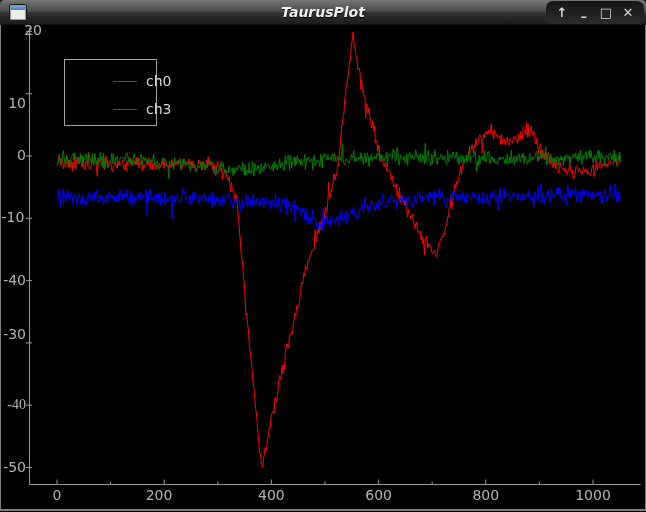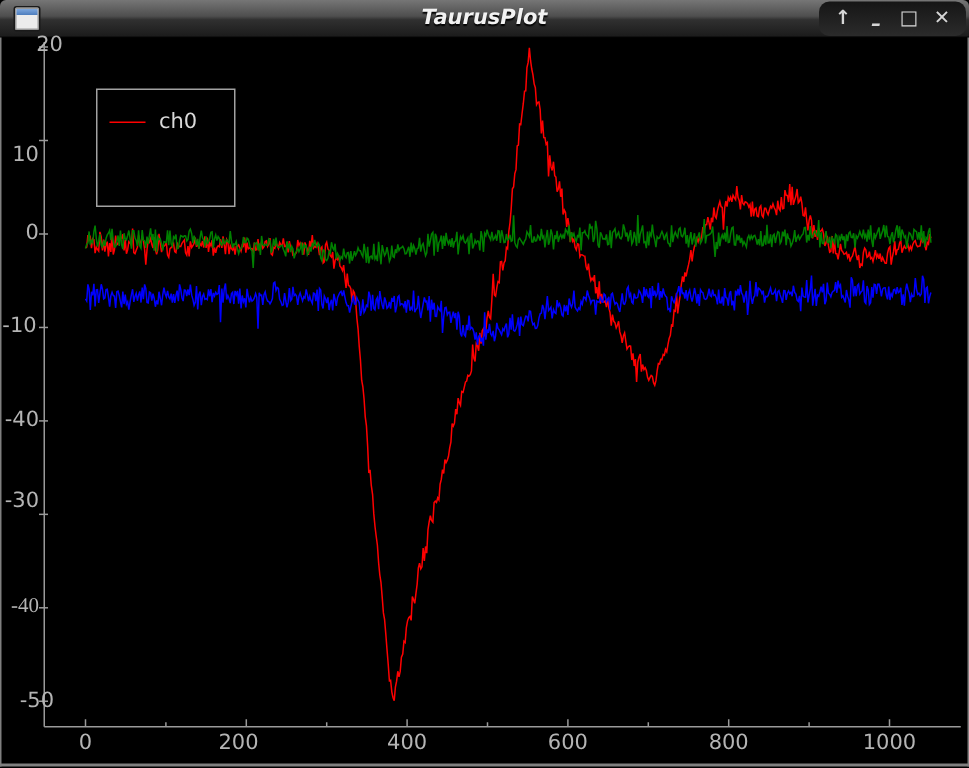--- a/index.html
+++ b/index.html
@@ -27,23 +27,23 @@
   
   .content{position:absolute;left:0;top:25px;width:646px;height:487px;background:#000;}
   .frame{position:absolute;left:0;top:25px;width:646px;height:486px;box-sizing:border-box;
     border-left:1px solid #7f7f7f;border-right:1px solid #7f7f7f;border-bottom:2px solid #7f7f7f;
     pointer-events:none;}
   svg#plot{position:absolute;left:0;top:0;}
   .tick-label{position:absolute;color:#b4b4b4;font-size:14px;line-height:15px;}
   .xlab{width:60px;text-align:center;}
   .ylab{width:26px;text-align:right;}
   
-  .legend{position:absolute;left:64px;top:34px;width:93px;height:79px;
+  .legend{position:absolute;left:64px;top:34px;width:93px;height:67px;
     border:1px solid #a2a2a2;background:rgba(0,0,0,0.4);box-sizing:border-box;
-    padding-top:7px;}
+    padding-top:7px;padding-left:40px;}
   .legend-row{height:28px;display:flex;align-items:center;padding-left:8px;}
   .legend-sample{width:24px;height:0;border-top:1px solid;margin-right:9px;flex:none;}
   .legend-label{color:#d8d8d8;font-size:14px;}
 </style>
 </head>
 <body>
 
 <div class="window">
 
   <div class="titlebar">
@@ -99,31 +99,35 @@
           <polyline points="57.0,140.3 57.8,139.7 58.6,131.8 59.4,135.0 60.2,133.3 61.0,140.4 61.8,134.1 62.6,134.7 63.4,143.8 64.2,139.8 65.0,141.2 65.8,142.4 66.6,129.6 67.5,133.1 68.3,142.0 69.1,134.8 69.9,142.7 70.7,138.4 71.5,136.1 72.3,145.9 73.1,137.0 73.9,142.9 74.7,130.3 75.5,144.7 76.3,141.6 77.1,132.1 77.9,138.1 78.7,137.6 79.5,134.4 80.3,133.6 81.1,133.9 81.9,131.2 82.7,141.9 83.5,134.8 84.3,144.1 85.1,141.6 85.9,136.1 86.7,136.9 87.6,138.5 88.4,127.4 89.2,143.5 90.0,144.2 90.8,141.8 91.6,139.8 92.4,131.9 93.2,137.4 94.0,136.2 94.8,132.4 95.6,135.4 96.4,141.1 97.2,151.4 98.0,141.6 98.8,134.9 99.6,136.4 100.4,134.0 101.2,137.8 102.0,140.3 102.8,133.3 103.6,141.2 104.4,144.6 105.2,141.5 106.0,130.9 106.8,137.1 107.7,143.1 108.5,139.9 109.3,139.1 110.1,138.4 110.9,137.0 111.7,145.1 112.5,146.6 113.3,140.8 114.1,140.1 114.9,138.9 115.7,137.4 116.5,142.7 117.3,143.4 118.1,136.7 118.9,140.0 119.7,139.1 120.5,139.4 121.3,137.2 122.1,136.1 122.9,135.0 123.7,143.5 124.5,145.0 125.3,139.1 126.1,146.0 126.9,135.9 127.8,140.0 128.6,138.8 129.4,137.1 130.2,133.4 131.0,139.6 131.8,136.8 132.6,140.7 133.4,137.4 134.2,138.6 135.0,135.7 135.8,140.1 136.6,132.6 137.4,140.2 138.2,133.4 139.0,142.9 139.8,137.0 140.6,138.9 141.4,135.1 142.2,145.5 143.0,140.0 143.8,143.6 144.6,140.0 145.4,138.9 146.2,139.5 147.0,134.4 147.9,140.2 148.7,132.6 149.5,138.1 150.3,144.4 151.1,134.6 151.9,136.2 152.7,144.5 153.5,138.7 154.3,140.7 155.1,141.7 155.9,139.8 156.7,144.8 157.5,139.4 158.3,139.1 159.1,138.3 159.9,140.4 160.7,142.4 161.5,138.5 162.3,139.2 163.1,133.4 163.9,143.5 164.7,136.8 165.5,140.9 166.3,140.2 167.1,140.8 168.0,140.7 168.8,142.7 169.6,136.8 170.4,141.7 171.2,141.5 172.0,134.4 172.8,141.6 173.6,140.9 174.4,135.9 175.2,140.6 176.0,139.5 176.8,136.0 177.6,135.6 178.4,139.3 179.2,137.7 180.0,133.7 180.8,144.3 181.6,145.1 182.4,140.0 183.2,140.6 184.0,136.9 184.8,138.6 185.6,140.6 186.4,136.6 187.2,138.1 188.1,138.5 188.9,133.9 189.7,139.4 190.5,139.4 191.3,136.4 192.1,143.2 192.9,135.8 193.7,139.5 194.5,140.8 195.3,145.2 196.1,145.0 196.9,144.3 197.7,143.2 198.5,135.0 199.3,138.7 200.1,137.0 200.9,139.0 201.7,137.6 202.5,144.8 203.3,136.6 204.1,139.2 204.9,141.0 205.7,144.9 206.5,135.6 207.3,139.8 208.2,131.7 209.0,140.4 209.8,139.2 210.6,139.9 211.4,137.2 212.2,139.7 213.0,145.1 213.8,140.6 214.6,139.6 215.4,150.4 216.2,149.6 217.0,138.2 217.8,136.5 218.6,140.9 219.4,141.9 220.2,145.5 221.0,146.4 221.8,143.0 222.6,154.1 223.4,148.7 224.2,147.0 225.0,148.1 225.8,145.3 226.6,152.3 227.4,153.3 228.3,155.4 229.1,151.7 229.9,159.9 230.7,167.0 231.5,157.3 232.3,165.3 233.1,165.7 233.9,167.4 234.7,176.4 235.5,168.8 236.3,170.2 237.1,175.8 237.9,187.0 238.7,194.2 239.5,205.9 240.3,215.1 241.1,228.5 241.9,232.7 242.7,240.8 243.5,252.9 244.3,258.9 245.1,272.5 245.9,290.3 246.7,288.2 247.5,298.4 248.4,304.7 249.2,317.6 250.0,326.0 250.8,332.5 251.6,338.5 252.4,350.0 253.2,358.2 254.0,363.4 254.8,373.1 255.6,383.6 256.4,388.1 257.2,397.7 258.0,407.9 258.8,417.7 259.6,428.8 260.4,428.5 261.2,436.2 262.0,440.0 262.8,442.2 263.6,433.1 264.4,429.1 265.2,422.5 266.0,426.3 266.8,422.6 267.6,413.2 268.5,411.1 269.3,402.5 270.1,403.3 270.9,393.4 271.7,388.9 272.5,386.8 273.3,386.0 274.1,388.6 274.9,372.7 275.7,374.8 276.5,377.2 277.3,370.6 278.1,364.4 278.9,353.6 279.7,350.5 280.5,354.3 281.3,352.8 282.1,340.3 282.9,348.9 283.7,339.3 284.5,343.8 285.3,328.3 286.1,323.0 286.9,318.8 287.7,321.9 288.6,323.1 289.4,310.0 290.2,309.1 291.0,310.0 291.8,306.8 292.6,308.3 293.4,297.8 294.2,294.6 295.0,288.1 295.8,290.6 296.6,281.3 297.4,283.4 298.2,281.8 299.0,279.2 299.8,273.6 300.6,269.7 301.4,257.4 302.2,259.1 303.0,257.1 303.8,247.7 304.6,251.2 305.4,240.4 306.2,243.5 307.0,245.2 307.8,236.0 308.7,236.6 309.5,233.2 310.3,229.7 311.1,229.0 311.9,225.2 312.7,225.7 313.5,224.8 314.3,222.3 315.1,204.7 315.9,213.7 316.7,216.0 317.5,204.1 318.3,205.5 319.1,208.8 319.9,196.9 320.7,204.1 321.5,195.5 322.3,194.1 323.1,197.9 323.9,195.5 324.7,186.9 325.5,182.2 326.3,186.4 327.1,187.5 327.9,175.0 328.8,157.5 329.6,171.6 330.4,172.4 331.2,166.9 332.0,162.7 332.8,163.3 333.6,149.5 334.4,149.3 335.2,155.3 336.0,150.3 336.8,148.8 337.6,139.9 338.4,140.9 339.2,129.4 340.0,123.5 340.8,114.1 341.6,100.9 342.4,99.6 343.2,90.7 344.0,88.1 344.8,72.3 345.6,71.7 346.4,57.7 347.2,58.0 348.0,51.0 348.9,43.8 349.7,35.7 350.5,35.6 351.3,20.0 352.1,16.6 352.9,6.8 353.7,15.3 354.5,21.0 355.3,24.9 356.1,30.9 356.9,33.5 357.7,44.8 358.5,43.3 359.3,43.0 360.1,48.1 360.9,64.0 361.7,55.3 362.5,66.7 363.3,66.8 364.1,71.2 364.9,70.1 365.7,92.7 366.5,78.6 367.3,86.1 368.1,88.6 369.0,82.8 369.8,92.1 370.6,93.1 371.4,102.8 372.2,101.0 373.0,95.9 373.8,106.2 374.6,100.7 375.4,118.0 376.2,115.1 377.0,116.7 377.8,126.3 378.6,120.4 379.4,125.8 380.2,136.5 381.0,129.9 381.8,135.9 382.6,134.6 383.4,139.9 384.2,141.6 385.0,137.5 385.8,137.8 386.6,146.2 387.4,144.8 388.2,144.9 389.1,145.6 389.9,145.7 390.7,152.6 391.5,155.1 392.3,150.7 393.1,158.2 393.9,162.1 394.7,160.4 395.5,161.8 396.3,158.4 397.1,170.6 397.9,166.4 398.7,174.2 399.5,162.5 400.3,177.5 401.1,170.9 401.9,176.1 402.7,176.4 403.5,175.6 404.3,179.7 405.1,174.0 405.9,180.3 406.7,183.4 407.5,192.1 408.3,184.7 409.2,189.2 410.0,190.2 410.8,193.6 411.6,191.8 412.4,189.2 413.2,196.3 414.0,198.8 414.8,203.6 415.6,198.9 416.4,196.9 417.2,202.4 418.0,207.7 418.8,206.3 419.6,205.6 420.4,205.8 421.2,215.0 422.0,210.6 422.8,219.0 423.6,214.4 424.4,229.6 425.2,216.3 426.0,213.0 426.8,211.0 427.6,222.8 428.4,218.0 429.3,221.4 430.1,220.1 430.9,222.0 431.7,226.6 432.5,228.6 433.3,226.8 434.1,225.3 434.9,226.0 435.7,230.1 436.5,231.8 437.3,228.8 438.1,222.2 438.9,217.4 439.7,217.7 440.5,214.6 441.3,214.7 442.1,211.3 442.9,211.8 443.7,207.9 444.5,209.5 445.3,204.7 446.1,200.6 446.9,198.6 447.7,191.6 448.5,192.1 449.4,181.9 450.2,182.4 451.0,170.3 451.8,183.9 452.6,177.8 453.4,171.9 454.2,164.8 455.0,159.3 455.8,163.0 456.6,156.6 457.4,159.3 458.2,155.0 459.0,151.6 459.8,147.8 460.6,141.7 461.4,149.2 462.2,143.0 463.0,139.2 463.8,137.8 464.6,134.0 465.4,136.2 466.2,133.5 467.0,135.7 467.8,132.5 468.6,126.4 469.5,128.8 470.3,124.9 471.1,124.7 471.9,119.8 472.7,123.4 473.5,128.0 474.3,120.2 475.1,123.2 475.9,113.3 476.7,119.1 477.5,120.4 478.3,115.4 479.1,112.2 479.9,109.4 480.7,112.8 481.5,113.3 482.3,128.2 483.1,113.9 483.9,109.0 484.7,112.7 485.5,106.6 486.3,108.6 487.1,106.4 487.9,109.6 488.7,105.2 489.6,106.9 490.4,108.2 491.2,99.1 492.0,106.6 492.8,108.6 493.6,114.6 494.4,105.0 495.2,110.4 496.0,111.5 496.8,109.5 497.6,109.9 498.4,110.7 499.2,113.0 500.0,111.4 500.8,119.5 501.6,109.4 502.4,119.2 503.2,114.4 504.0,113.7 504.8,119.2 505.6,119.5 506.4,113.3 507.2,112.2 508.0,118.6 508.8,119.8 509.7,113.9 510.5,113.9 511.3,116.4 512.1,118.1 512.9,115.1 513.7,112.5 514.5,113.7 515.3,110.9 516.1,113.3 516.9,115.0 517.7,118.4 518.5,108.8 519.3,114.2 520.1,115.4 520.9,106.4 521.7,114.2 522.5,114.0 523.3,101.7 524.1,105.1 524.9,105.3 525.7,109.7 526.5,97.7 527.3,111.8 528.1,99.5 528.9,111.6 529.8,108.4 530.6,105.7 531.4,101.0 532.2,110.2 533.0,109.2 533.8,106.1 534.6,110.6 535.4,118.7 536.2,119.0 537.0,113.2 537.8,121.9 538.6,128.6 539.4,122.1 540.2,118.6 541.0,121.9 541.8,134.0 542.6,125.0 543.4,132.9 544.2,128.5 545.0,135.0 545.8,127.0 546.6,129.3 547.4,129.0 548.2,127.6 549.0,130.7 549.9,139.0 550.7,137.0 551.5,132.2 552.3,138.8 553.1,143.1 553.9,142.5 554.7,132.3 555.5,144.0 556.3,135.1 557.1,144.0 557.9,144.1 558.7,147.9 559.5,143.1 560.3,137.6 561.1,141.9 561.9,143.0 562.7,144.5 563.5,144.1 564.3,143.2 565.1,146.7 565.9,144.3 566.7,149.4 567.5,146.7 568.3,145.8 569.1,142.8 570.0,139.3 570.8,145.1 571.6,148.3 572.4,145.0 573.2,153.6 574.0,151.1 574.8,151.8 575.6,143.3 576.4,140.4 577.2,141.6 578.0,146.6 578.8,145.9 579.6,142.8 580.4,147.4 581.2,146.6 582.0,149.4 582.8,146.0 583.6,141.8 584.4,146.8 585.2,144.7 586.0,147.5 586.8,144.0 587.6,149.5 588.4,146.7 589.2,148.5 590.1,150.5 590.9,150.5 591.7,143.8 592.5,140.5 593.3,139.5 594.1,151.5 594.9,146.5 595.7,142.6 596.5,135.8 597.3,145.1 598.1,141.5 598.9,141.2 599.7,137.2 600.5,135.1 601.3,143.5 602.1,140.9 602.9,139.0 603.7,140.6 604.5,140.0 605.3,138.3 606.1,141.8 606.9,139.3 607.7,141.4 608.5,138.1 609.3,136.3 610.2,135.4 611.0,138.4 611.8,139.5 612.6,139.1 613.4,138.9 614.2,134.3 615.0,136.2 615.8,134.3 616.6,138.7 617.4,141.8 618.2,136.6 619.0,137.7 619.8,131.1 620.6,133.8" fill="none" stroke="#ff0000" stroke-width="1"></polyline>
           <polyline points="57.0,174.2 57.8,175.6 58.6,164.6 59.4,167.8 60.2,181.7 61.0,169.5 61.8,171.9 62.6,164.2 63.4,179.3 64.2,168.3 65.0,168.1 65.8,176.9 66.6,170.7 67.5,164.5 68.3,167.8 69.1,174.3 69.9,173.7 70.7,168.1 71.5,167.8 72.3,173.1 73.1,179.4 73.9,172.2 74.7,169.8 75.5,172.0 76.3,172.5 77.1,180.3 77.9,169.5 78.7,169.1 79.5,172.0 80.3,176.2 81.1,179.9 81.9,169.4 82.7,177.7 83.5,171.4 84.3,177.9 85.1,176.2 85.9,181.4 86.7,176.4 87.6,171.4 88.4,167.8 89.2,176.3 90.0,172.6 90.8,170.6 91.6,175.5 92.4,171.6 93.2,169.3 94.0,176.7 94.8,166.7 95.6,174.5 96.4,164.6 97.2,167.3 98.0,176.7 98.8,177.0 99.6,169.7 100.4,170.2 101.2,175.4 102.0,170.8 102.8,174.0 103.6,179.5 104.4,175.3 105.2,177.9 106.0,169.5 106.8,173.7 107.7,178.5 108.5,171.6 109.3,166.7 110.1,170.8 110.9,173.0 111.7,168.9 112.5,172.9 113.3,174.2 114.1,170.8 114.9,176.7 115.7,171.0 116.5,176.9 117.3,172.1 118.1,168.8 118.9,175.8 119.7,164.6 120.5,168.0 121.3,173.6 122.1,175.7 122.9,168.3 123.7,168.5 124.5,172.4 125.3,168.0 126.1,171.8 126.9,164.7 127.8,171.8 128.6,174.6 129.4,178.6 130.2,176.6 131.0,165.7 131.8,181.3 132.6,171.3 133.4,169.4 134.2,178.5 135.0,172.7 135.8,171.0 136.6,174.6 137.4,174.1 138.2,174.7 139.0,167.9 139.8,172.5 140.6,167.7 141.4,176.4 142.2,170.3 143.0,172.4 143.8,169.9 144.6,171.3 145.4,170.7 146.2,165.0 147.0,189.8 147.9,167.4 148.7,176.8 149.5,167.7 150.3,164.0 151.1,174.7 151.9,172.0 152.7,174.0 153.5,177.1 154.3,170.7 155.1,169.8 155.9,177.7 156.7,168.9 157.5,171.6 158.3,168.9 159.1,177.4 159.9,167.4 160.7,180.7 161.5,172.0 162.3,176.1 163.1,173.9 163.9,179.9 164.7,167.5 165.5,172.5 166.3,176.6 167.1,173.3 168.0,175.8 168.8,175.1 169.6,173.6 170.4,170.7 171.2,173.2 172.0,194.1 172.8,170.2 173.6,171.9 174.4,171.8 175.2,178.3 176.0,171.5 176.8,169.6 177.6,173.7 178.4,175.7 179.2,176.0 180.0,177.6 180.8,176.1 181.6,174.0 182.4,163.7 183.2,163.1 184.0,168.6 184.8,166.7 185.6,167.3 186.4,174.4 187.2,176.0 188.1,178.6 188.9,178.2 189.7,170.4 190.5,175.5 191.3,179.9 192.1,176.6 192.9,167.0 193.7,175.5 194.5,174.4 195.3,166.2 196.1,172.1 196.9,171.2 197.7,172.4 198.5,178.2 199.3,172.4 200.1,170.3 200.9,173.1 201.7,175.6 202.5,172.8 203.3,173.7 204.1,167.9 204.9,171.5 205.7,175.8 206.5,172.5 207.3,175.4 208.2,177.3 209.0,170.4 209.8,170.7 210.6,175.8 211.4,168.0 212.2,182.3 213.0,167.3 213.8,168.4 214.6,178.0 215.4,180.7 216.2,172.3 217.0,174.1 217.8,177.1 218.6,173.2 219.4,181.7 220.2,177.1 221.0,174.9 221.8,181.9 222.6,170.9 223.4,174.5 224.2,178.9 225.0,173.4 225.8,171.7 226.6,170.0 227.4,169.3 228.3,172.4 229.1,168.6 229.9,172.9 230.7,176.7 231.5,178.8 232.3,178.8 233.1,183.4 233.9,179.4 234.7,176.0 235.5,172.1 236.3,177.6 237.1,178.0 237.9,173.4 238.7,175.3 239.5,176.9 240.3,185.6 241.1,182.3 241.9,174.6 242.7,183.2 243.5,181.6 244.3,178.5 245.1,179.3 245.9,169.4 246.7,172.4 247.5,182.2 248.4,171.6 249.2,180.7 250.0,181.6 250.8,174.9 251.6,173.4 252.4,181.1 253.2,169.1 254.0,174.4 254.8,178.3 255.6,181.1 256.4,173.3 257.2,175.9 258.0,180.5 258.8,179.6 259.6,176.3 260.4,180.7 261.2,173.6 262.0,176.2 262.8,172.3 263.6,183.3 264.4,179.4 265.2,173.1 266.0,172.2 266.8,178.4 267.6,177.5 268.5,177.7 269.3,179.7 270.1,175.7 270.9,183.5 271.7,175.3 272.5,175.4 273.3,182.1 274.1,180.0 274.9,181.3 275.7,168.7 276.5,183.2 277.3,181.3 278.1,180.4 278.9,172.2 279.7,181.2 280.5,187.0 281.3,182.3 282.1,177.8 282.9,173.3 283.7,176.2 284.5,175.7 285.3,182.0 286.1,172.4 286.9,189.4 287.7,174.8 288.6,181.4 289.4,176.8 290.2,185.9 291.0,186.0 291.8,179.5 292.6,181.1 293.4,182.2 294.2,175.6 295.0,196.9 295.8,186.4 296.6,180.2 297.4,179.9 298.2,184.9 299.0,183.3 299.8,183.1 300.6,190.2 301.4,186.1 302.2,182.8 303.0,187.0 303.8,183.7 304.6,194.8 305.4,182.8 306.2,185.8 307.0,197.3 307.8,199.3 308.7,191.8 309.5,198.2 310.3,199.2 311.1,191.6 311.9,195.1 312.7,185.3 313.5,194.4 314.3,193.3 315.1,194.0 315.9,196.3 316.7,201.5 317.5,196.5 318.3,205.0 319.1,199.3 319.9,198.2 320.7,202.8 321.5,200.1 322.3,205.4 323.1,183.2 323.9,201.5 324.7,194.6 325.5,197.0 326.3,190.9 327.1,197.5 327.9,198.9 328.8,195.6 329.6,202.5 330.4,198.9 331.2,190.2 332.0,194.0 332.8,194.8 333.6,196.6 334.4,198.2 335.2,194.2 336.0,195.5 336.8,192.7 337.6,190.7 338.4,199.9 339.2,197.7 340.0,186.8 340.8,194.8 341.6,184.5 342.4,195.2 343.2,195.8 344.0,194.2 344.8,191.3 345.6,186.6 346.4,199.0 347.2,186.1 348.0,191.4 348.9,192.1 349.7,188.7 350.5,185.7 351.3,185.9 352.1,189.3 352.9,182.3 353.7,182.6 354.5,188.6 355.3,191.5 356.1,190.6 356.9,194.0 357.7,193.9 358.5,192.1 359.3,187.1 360.1,184.2 360.9,183.7 361.7,178.3 362.5,180.8 363.3,187.7 364.1,180.4 364.9,172.3 365.7,182.0 366.5,181.0 367.3,179.8 368.1,187.2 369.0,181.4 369.8,183.4 370.6,184.0 371.4,175.1 372.2,179.1 373.0,177.5 373.8,180.1 374.6,184.9 375.4,185.7 376.2,178.2 377.0,182.5 377.8,178.6 378.6,185.0 379.4,174.0 380.2,177.8 381.0,179.8 381.8,177.1 382.6,168.7 383.4,179.7 384.2,181.3 385.0,182.3 385.8,180.3 386.6,181.3 387.4,176.0 388.2,177.8 389.1,173.0 389.9,173.4 390.7,175.1 391.5,168.7 392.3,171.8 393.1,173.9 393.9,177.3 394.7,175.3 395.5,175.1 396.3,175.3 397.1,184.8 397.9,175.7 398.7,176.4 399.5,176.4 400.3,172.6 401.1,176.2 401.9,176.5 402.7,170.9 403.5,171.7 404.3,176.2 405.1,174.8 405.9,172.9 406.7,181.4 407.5,171.3 408.3,170.5 409.2,175.0 410.0,177.8 410.8,176.6 411.6,177.5 412.4,180.9 413.2,183.0 414.0,176.7 414.8,170.5 415.6,177.5 416.4,177.8 417.2,175.4 418.0,167.6 418.8,166.1 419.6,172.6 420.4,170.8 421.2,176.4 422.0,177.3 422.8,170.8 423.6,173.7 424.4,173.7 425.2,173.1 426.0,168.7 426.8,169.9 427.6,171.9 428.4,177.0 429.3,166.4 430.1,172.6 430.9,167.6 431.7,172.3 432.5,173.3 433.3,167.1 434.1,180.5 434.9,165.7 435.7,172.2 436.5,168.8 437.3,172.6 438.1,170.9 438.9,163.6 439.7,174.9 440.5,169.1 441.3,173.4 442.1,167.3 442.9,171.0 443.7,172.3 444.5,173.2 445.3,181.3 446.1,180.8 446.9,183.1 447.7,172.5 448.5,175.0 449.4,176.7 450.2,174.4 451.0,171.2 451.8,169.2 452.6,165.8 453.4,172.6 454.2,166.5 455.0,170.6 455.8,170.3 456.6,174.1 457.4,168.4 458.2,175.4 459.0,170.4 459.8,168.4 460.6,173.1 461.4,176.1 462.2,172.2 463.0,167.0 463.8,171.0 464.6,177.2 465.4,171.0 466.2,178.9 467.0,168.2 467.8,169.6 468.6,170.1 469.5,174.0 470.3,174.6 471.1,174.2 471.9,171.7 472.7,167.4 473.5,172.0 474.3,172.7 475.1,168.1 475.9,171.9 476.7,171.5 477.5,173.4 478.3,177.9 479.1,168.1 479.9,176.7 480.7,176.9 481.5,172.8 482.3,178.8 483.1,167.1 483.9,173.3 484.7,173.8 485.5,178.7 486.3,171.0 487.1,169.1 487.9,178.6 488.7,175.5 489.6,181.9 490.4,168.7 491.2,172.1 492.0,167.6 492.8,171.9 493.6,165.0 494.4,170.4 495.2,171.8 496.0,176.8 496.8,172.2 497.6,168.9 498.4,184.9 499.2,176.1 500.0,162.2 500.8,173.7 501.6,177.5 502.4,173.4 503.2,172.1 504.0,163.1 504.8,172.6 505.6,167.1 506.4,167.7 507.2,168.7 508.0,170.8 508.8,168.8 509.7,176.7 510.5,172.5 511.3,172.9 512.1,172.0 512.9,169.4 513.7,167.0 514.5,170.9 515.3,171.1 516.1,170.0 516.9,168.3 517.7,175.8 518.5,169.6 519.3,168.7 520.1,171.6 520.9,173.9 521.7,176.9 522.5,168.7 523.3,168.8 524.1,174.9 524.9,170.5 525.7,169.0 526.5,170.9 527.3,169.9 528.1,172.5 528.9,165.5 529.8,169.9 530.6,171.0 531.4,175.1 532.2,176.0 533.0,172.2 533.8,182.5 534.6,166.7 535.4,172.4 536.2,173.0 537.0,173.1 537.8,161.7 538.6,176.6 539.4,171.9 540.2,168.0 541.0,158.7 541.8,178.8 542.6,173.2 543.4,167.6 544.2,179.0 545.0,171.7 545.8,172.5 546.6,169.6 547.4,166.1 548.2,169.9 549.0,164.2 549.9,177.8 550.7,175.4 551.5,163.4 552.3,170.6 553.1,171.1 553.9,172.9 554.7,170.0 555.5,169.1 556.3,168.7 557.1,163.1 557.9,170.2 558.7,162.1 559.5,166.5 560.3,165.0 561.1,173.2 561.9,172.2 562.7,174.4 563.5,176.6 564.3,168.3 565.1,172.6 565.9,174.9 566.7,180.1 567.5,159.9 568.3,162.0 569.1,172.6 570.0,165.8 570.8,172.5 571.6,165.4 572.4,164.4 573.2,171.0 574.0,169.7 574.8,169.0 575.6,161.9 576.4,176.2 577.2,177.3 578.0,165.7 578.8,168.1 579.6,178.0 580.4,176.8 581.2,166.4 582.0,173.4 582.8,164.5 583.6,164.8 584.4,170.9 585.2,164.5 586.0,164.4 586.8,167.4 587.6,172.6 588.4,167.9 589.2,166.9 590.1,166.8 590.9,171.9 591.7,174.6 592.5,166.0 593.3,175.0 594.1,170.8 594.9,172.5 595.7,168.2 596.5,167.9 597.3,171.1 598.1,166.5 598.9,170.1 599.7,169.4 600.5,166.8 601.3,178.3 602.1,171.2 602.9,178.8 603.7,168.8 604.5,164.1 605.3,167.8 606.1,170.3 606.9,176.5 607.7,171.1 608.5,172.8 609.3,172.5 610.2,160.4 611.0,167.8 611.8,171.2 612.6,170.5 613.4,172.2 614.2,170.9 615.0,158.9 615.8,161.2 616.6,177.0 617.4,167.1 618.2,166.4 619.0,177.2 619.8,172.7 620.6,170.0" fill="none" stroke="#0000ff" stroke-width="1"></polyline>
           <polyline points="57.0,140.7 57.8,137.9 58.6,136.9 59.4,129.3 60.2,138.2 61.0,135.4 61.8,136.8 62.6,129.4 63.4,125.4 64.2,134.0 65.0,139.4 65.8,136.1 66.6,131.0 67.5,138.4 68.3,139.7 69.1,135.2 69.9,139.0 70.7,133.9 71.5,131.6 72.3,130.5 73.1,128.6 73.9,135.1 74.7,127.5 75.5,136.0 76.3,139.7 77.1,139.5 77.9,135.6 78.7,132.0 79.5,138.9 80.3,128.7 81.1,138.3 81.9,141.1 82.7,130.5 83.5,134.2 84.3,135.0 85.1,132.0 85.9,128.7 86.7,133.6 87.6,140.8 88.4,128.9 89.2,128.9 90.0,133.7 90.8,135.3 91.6,139.0 92.4,128.6 93.2,139.0 94.0,140.5 94.8,128.4 95.6,135.0 96.4,135.6 97.2,140.3 98.0,132.7 98.8,137.6 99.6,132.0 100.4,127.2 101.2,135.0 102.0,131.0 102.8,142.2 103.6,128.0 104.4,143.2 105.2,133.0 106.0,134.7 106.8,134.1 107.7,137.4 108.5,141.9 109.3,136.1 110.1,136.3 110.9,136.6 111.7,128.5 112.5,138.5 113.3,128.7 114.1,137.6 114.9,139.2 115.7,132.8 116.5,133.9 117.3,131.4 118.1,140.8 118.9,140.3 119.7,135.6 120.5,132.1 121.3,132.5 122.1,133.0 122.9,132.2 123.7,132.3 124.5,135.7 125.3,134.6 126.1,129.1 126.9,127.7 127.8,130.8 128.6,137.1 129.4,132.1 130.2,134.6 131.0,138.5 131.8,134.3 132.6,140.8 133.4,133.2 134.2,128.8 135.0,133.4 135.8,135.2 136.6,139.4 137.4,132.6 138.2,137.4 139.0,136.2 139.8,134.0 140.6,129.8 141.4,129.5 142.2,140.4 143.0,134.2 143.8,131.6 144.6,135.4 145.4,132.7 146.2,133.9 147.0,137.3 147.9,138.5 148.7,133.9 149.5,137.5 150.3,136.7 151.1,134.9 151.9,136.1 152.7,136.8 153.5,129.1 154.3,135.6 155.1,140.2 155.9,137.7 156.7,138.0 157.5,136.0 158.3,141.0 159.1,144.1 159.9,141.3 160.7,140.7 161.5,139.1 162.3,133.0 163.1,136.8 163.9,136.6 164.7,133.8 165.5,134.5 166.3,137.6 167.1,141.2 168.0,142.1 168.8,153.7 169.6,137.2 170.4,137.5 171.2,136.7 172.0,141.8 172.8,137.2 173.6,145.0 174.4,132.3 175.2,138.1 176.0,138.8 176.8,137.9 177.6,138.5 178.4,138.4 179.2,134.3 180.0,135.3 180.8,143.6 181.6,141.4 182.4,134.2 183.2,139.0 184.0,133.4 184.8,139.3 185.6,139.8 186.4,139.9 187.2,138.7 188.1,138.5 188.9,141.2 189.7,143.1 190.5,145.9 191.3,135.8 192.1,140.1 192.9,138.3 193.7,143.1 194.5,139.3 195.3,141.0 196.1,147.2 196.9,144.0 197.7,142.3 198.5,140.6 199.3,142.8 200.1,141.0 200.9,136.6 201.7,144.9 202.5,137.4 203.3,139.8 204.1,138.7 204.9,144.9 205.7,143.4 206.5,139.4 207.3,142.7 208.2,137.5 209.0,138.8 209.8,135.0 210.6,138.6 211.4,139.5 212.2,137.1 213.0,138.7 213.8,147.0 214.6,148.9 215.4,141.7 216.2,141.9 217.0,148.0 217.8,148.7 218.6,147.2 219.4,142.5 220.2,143.5 221.0,136.5 221.8,140.1 222.6,141.7 223.4,137.5 224.2,147.5 225.0,144.0 225.8,145.5 226.6,148.9 227.4,146.1 228.3,147.3 229.1,140.7 229.9,145.5 230.7,146.7 231.5,143.5 232.3,143.3 233.1,150.7 233.9,142.4 234.7,148.8 235.5,146.3 236.3,142.5 237.1,145.2 237.9,143.5 238.7,140.2 239.5,142.2 240.3,142.2 241.1,144.6 241.9,146.2 242.7,137.5 243.5,142.7 244.3,150.2 245.1,139.5 245.9,150.6 246.7,146.1 247.5,145.7 248.4,147.9 249.2,137.5 250.0,147.6 250.8,145.9 251.6,149.1 252.4,136.2 253.2,144.3 254.0,151.2 254.8,138.4 255.6,142.1 256.4,145.4 257.2,143.8 258.0,139.8 258.8,143.7 259.6,149.2 260.4,147.2 261.2,138.7 262.0,146.0 262.8,146.6 263.6,141.2 264.4,143.7 265.2,137.9 266.0,141.9 266.8,140.4 267.6,140.2 268.5,139.2 269.3,140.8 270.1,144.2 270.9,144.1 271.7,141.6 272.5,139.5 273.3,146.2 274.1,136.7 274.9,143.2 275.7,138.7 276.5,140.7 277.3,144.8 278.1,140.8 278.9,140.3 279.7,133.6 280.5,142.8 281.3,138.5 282.1,137.3 282.9,141.8 283.7,145.5 284.5,143.5 285.3,130.9 286.1,139.4 286.9,135.6 287.7,131.1 288.6,129.9 289.4,145.4 290.2,130.8 291.0,132.9 291.8,142.9 292.6,136.8 293.4,135.5 294.2,132.0 295.0,140.9 295.8,132.2 296.6,139.0 297.4,130.2 298.2,135.5 299.0,137.7 299.8,134.6 300.6,139.6 301.4,133.8 302.2,140.1 303.0,136.2 303.8,135.6 304.6,129.5 305.4,144.6 306.2,137.5 307.0,132.8 307.8,134.5 308.7,132.1 309.5,136.1 310.3,137.0 311.1,135.4 311.9,133.7 312.7,144.5 313.5,132.2 314.3,130.3 315.1,140.7 315.9,138.6 316.7,135.1 317.5,137.1 318.3,135.6 319.1,135.9 319.9,141.9 320.7,129.1 321.5,133.0 322.3,143.0 323.1,130.6 323.9,132.2 324.7,128.1 325.5,131.2 326.3,133.0 327.1,134.9 327.9,129.6 328.8,134.9 329.6,133.7 330.4,132.0 331.2,135.5 332.0,128.8 332.8,129.1 333.6,136.9 334.4,128.5 335.2,132.1 336.0,136.7 336.8,136.4 337.6,131.0 338.4,135.0 339.2,134.4 340.0,131.6 340.8,135.8 341.6,135.3 342.4,118.6 343.2,136.6 344.0,138.9 344.8,139.9 345.6,134.8 346.4,133.7 347.2,135.1 348.0,136.4 348.9,137.9 349.7,135.8 350.5,134.5 351.3,129.5 352.1,131.0 352.9,132.7 353.7,125.1 354.5,136.2 355.3,136.4 356.1,132.6 356.9,135.7 357.7,135.5 358.5,131.9 359.3,133.1 360.1,135.5 360.9,127.6 361.7,133.6 362.5,132.4 363.3,139.9 364.1,133.2 364.9,128.3 365.7,138.1 366.5,135.6 367.3,127.9 368.1,131.1 369.0,141.3 369.8,131.9 370.6,134.4 371.4,128.9 372.2,136.3 373.0,133.0 373.8,131.4 374.6,133.7 375.4,131.7 376.2,134.1 377.0,127.8 377.8,129.2 378.6,131.1 379.4,125.2 380.2,136.3 381.0,129.8 381.8,132.5 382.6,130.6 383.4,134.2 384.2,136.1 385.0,132.1 385.8,132.9 386.6,126.7 387.4,142.0 388.2,130.1 389.1,130.1 389.9,128.8 390.7,131.4 391.5,132.1 392.3,133.6 393.1,124.2 393.9,127.0 394.7,126.3 395.5,136.3 396.3,133.8 397.1,122.2 397.9,127.4 398.7,138.3 399.5,140.2 400.3,129.8 401.1,131.6 401.9,134.3 402.7,134.1 403.5,134.6 404.3,131.2 405.1,138.1 405.9,137.8 406.7,128.6 407.5,140.5 408.3,130.1 409.2,128.9 410.0,127.5 410.8,133.1 411.6,131.4 412.4,129.8 413.2,133.6 414.0,134.2 414.8,132.3 415.6,124.6 416.4,127.4 417.2,132.7 418.0,130.0 418.8,135.9 419.6,131.8 420.4,128.4 421.2,137.7 422.0,136.0 422.8,129.6 423.6,133.5 424.4,139.0 425.2,118.3 426.0,137.1 426.8,131.4 427.6,128.6 428.4,125.2 429.3,136.7 430.1,136.2 430.9,140.4 431.7,129.3 432.5,138.6 433.3,130.4 434.1,132.1 434.9,124.7 435.7,131.5 436.5,134.9 437.3,139.7 438.1,132.9 438.9,134.0 439.7,133.6 440.5,131.1 441.3,129.3 442.1,131.4 442.9,135.0 443.7,132.1 444.5,130.6 445.3,136.9 446.1,137.6 446.9,139.6 447.7,125.2 448.5,136.4 449.4,131.7 450.2,129.7 451.0,132.0 451.8,133.3 452.6,127.8 453.4,126.9 454.2,132.3 455.0,132.9 455.8,130.9 456.6,126.8 457.4,137.4 458.2,131.7 459.0,139.9 459.8,133.7 460.6,129.7 461.4,138.0 462.2,134.2 463.0,130.5 463.8,139.5 464.6,133.5 465.4,132.6 466.2,129.9 467.0,137.2 467.8,135.7 468.6,133.0 469.5,121.1 470.3,137.3 471.1,132.1 471.9,131.9 472.7,131.5 473.5,131.0 474.3,130.0 475.1,126.0 475.9,136.4 476.7,146.3 477.5,136.3 478.3,141.0 479.1,130.0 479.9,139.1 480.7,133.7 481.5,131.6 482.3,134.6 483.1,130.1 483.9,136.1 484.7,125.7 485.5,136.7 486.3,136.5 487.1,130.7 487.9,126.9 488.7,126.4 489.6,138.3 490.4,138.4 491.2,131.2 492.0,135.3 492.8,131.9 493.6,137.0 494.4,133.6 495.2,138.3 496.0,136.1 496.8,137.7 497.6,139.7 498.4,133.7 499.2,132.0 500.0,134.7 500.8,132.2 501.6,134.2 502.4,132.4 503.2,131.9 504.0,134.4 504.8,138.0 505.6,134.5 506.4,138.6 507.2,129.0 508.0,138.8 508.8,138.6 509.7,131.9 510.5,138.1 511.3,124.9 512.1,137.0 512.9,136.9 513.7,131.2 514.5,139.7 515.3,132.0 516.1,131.1 516.9,137.0 517.7,132.8 518.5,129.4 519.3,129.9 520.1,137.3 520.9,135.8 521.7,129.4 522.5,132.5 523.3,128.1 524.1,138.5 524.9,130.6 525.7,133.9 526.5,134.4 527.3,139.1 528.1,137.4 528.9,134.7 529.8,128.4 530.6,136.3 531.4,133.4 532.2,131.9 533.0,134.6 533.8,133.2 534.6,131.8 535.4,131.0 536.2,126.8 537.0,126.6 537.8,136.7 538.6,131.6 539.4,135.4 540.2,125.7 541.0,133.3 541.8,132.9 542.6,129.8 543.4,129.0 544.2,131.4 545.0,132.4 545.8,121.7 546.6,140.0 547.4,129.8 548.2,137.2 549.0,137.5 549.9,133.6 550.7,129.1 551.5,136.4 552.3,136.8 553.1,132.9 553.9,140.5 554.7,133.4 555.5,134.7 556.3,136.8 557.1,131.3 557.9,132.2 558.7,140.2 559.5,132.9 560.3,134.8 561.1,130.9 561.9,135.1 562.7,132.5 563.5,140.6 564.3,131.2 565.1,135.8 565.9,130.4 566.7,129.5 567.5,133.2 568.3,133.4 569.1,130.5 570.0,140.2 570.8,132.2 571.6,133.8 572.4,132.0 573.2,129.3 574.0,131.6 574.8,133.2 575.6,128.0 576.4,133.3 577.2,131.3 578.0,136.1 578.8,128.1 579.6,134.7 580.4,125.2 581.2,135.5 582.0,139.7 582.8,130.2 583.6,133.6 584.4,131.4 585.2,129.0 586.0,126.6 586.8,134.2 587.6,131.3 588.4,129.0 589.2,125.0 590.1,133.2 590.9,125.4 591.7,132.7 592.5,133.0 593.3,137.8 594.1,132.1 594.9,129.8 595.7,136.6 596.5,133.1 597.3,128.0 598.1,125.2 598.9,133.6 599.7,125.9 600.5,135.7 601.3,128.0 602.1,130.4 602.9,133.4 603.7,132.3 604.5,140.5 605.3,134.4 606.1,130.1 606.9,130.8 607.7,132.8 608.5,135.2 609.3,128.0 610.2,128.9 611.0,129.5 611.8,134.7 612.6,129.7 613.4,135.1 614.2,125.2 615.0,136.7 615.8,129.1 616.6,139.6 617.4,133.3 618.2,134.4 619.0,129.4 619.8,127.0 620.6,136.8" fill="none" stroke="#008000" stroke-width="1"></polyline>
         </g>
       </svg>
     <div class="legend" id="legend">
         <div class="legend-row">
           <div class="legend-sample" style="border-top-color: rgb(255, 0, 0);"></div>
           <span class="legend-label">ch0</span>
         </div>
+        <div class="legend-row">
+          <div class="legend-sample" style="border-top-color: rgb(0, 128, 0);"></div>
+          <span class="legend-label">ch3</span>
+        </div>
       </div>
   <div class="tick-label xlab" style="left: 27px; top: 463px;">0</div>
       <div class="tick-label xlab" style="left: 129px; top: 463px;">200</div>
       <div class="tick-label xlab" style="left: 241.4px; top: 463px;">400</div>
       <div class="tick-label xlab" style="left: 348.6px; top: 463px;">600</div>
       <div class="tick-label xlab" style="left: 455.8px; top: 463px;">800</div>
       <div class="tick-label xlab" style="left: 563px; top: 463px;">1000</div>
       <div class="tick-label ylab" style="left: 16px; top: -1.6px;">20</div>
       <div class="tick-label ylab" style="left: 0px; top: 60.7px; margin-top: 10px;">10</div>
       <div class="tick-label ylab" style="left: 0px; top: 123px;">0</div>
       <div class="tick-label ylab" style="left: 0px; top: 185.3px; text-align: center;">-10</div>
       <div class="tick-label ylab" style="left: 0px; top: 247.6px;">-40</div>
       <div class="tick-label ylab" style="left: 0px; top: 302px;">-30</div>
       <div class="tick-label ylab" style="left: 0px; top: 372.2px; font-family: Liberation Serif, serif;">-40</div>
-      <div class="tick-label ylab" style="left: 0px; top: 434.5px; margin-left: 10px;">-50</div>
+      <div class="tick-label ylab" style="left: 0px; top: 434.5px;">-50</div>
     </div>
 
   <div class="frame"></div>
 </div>
 
 </body></html>

